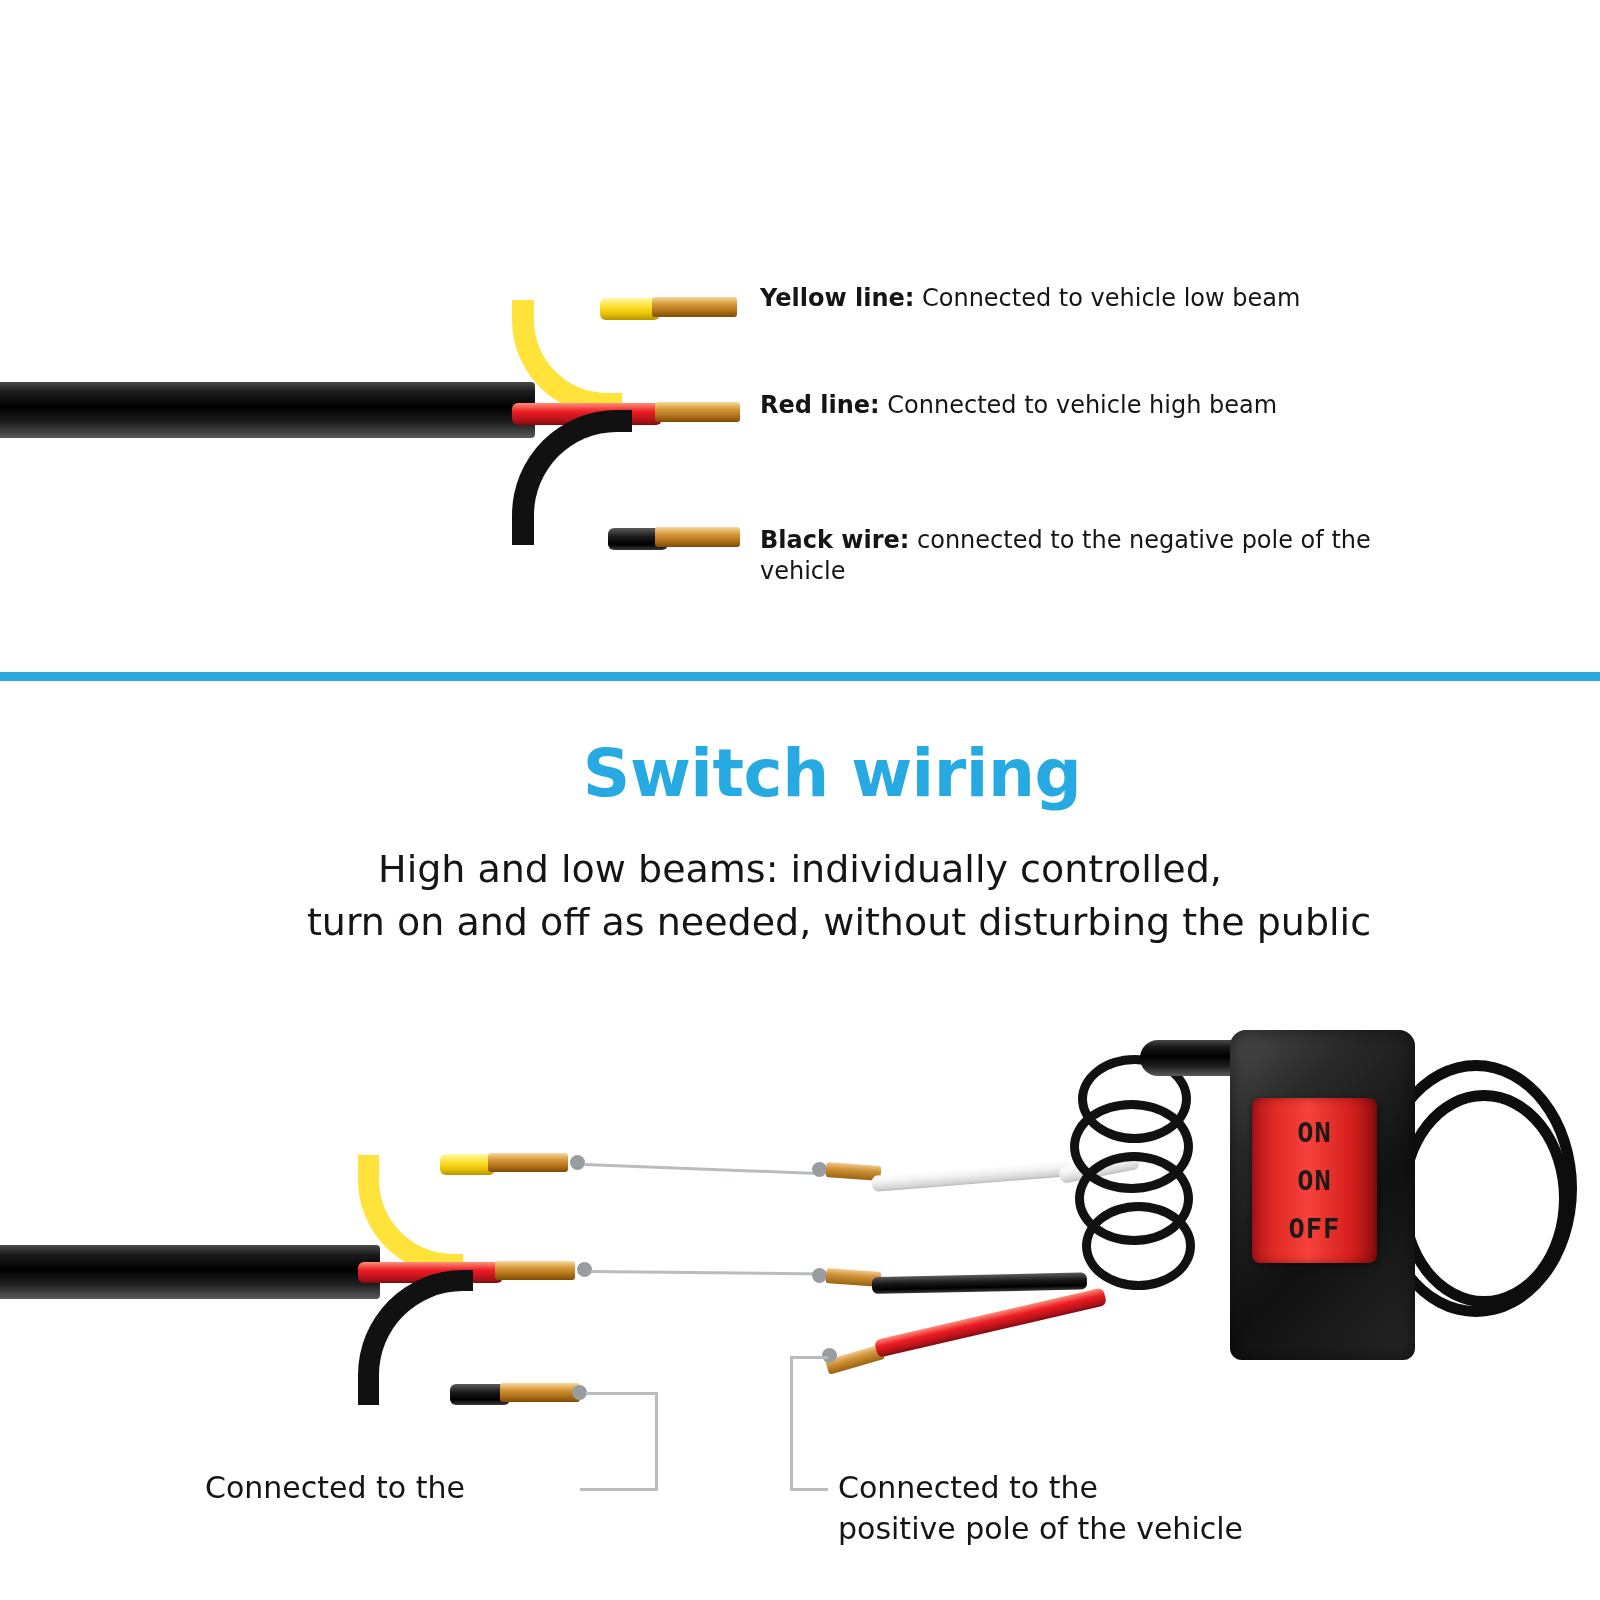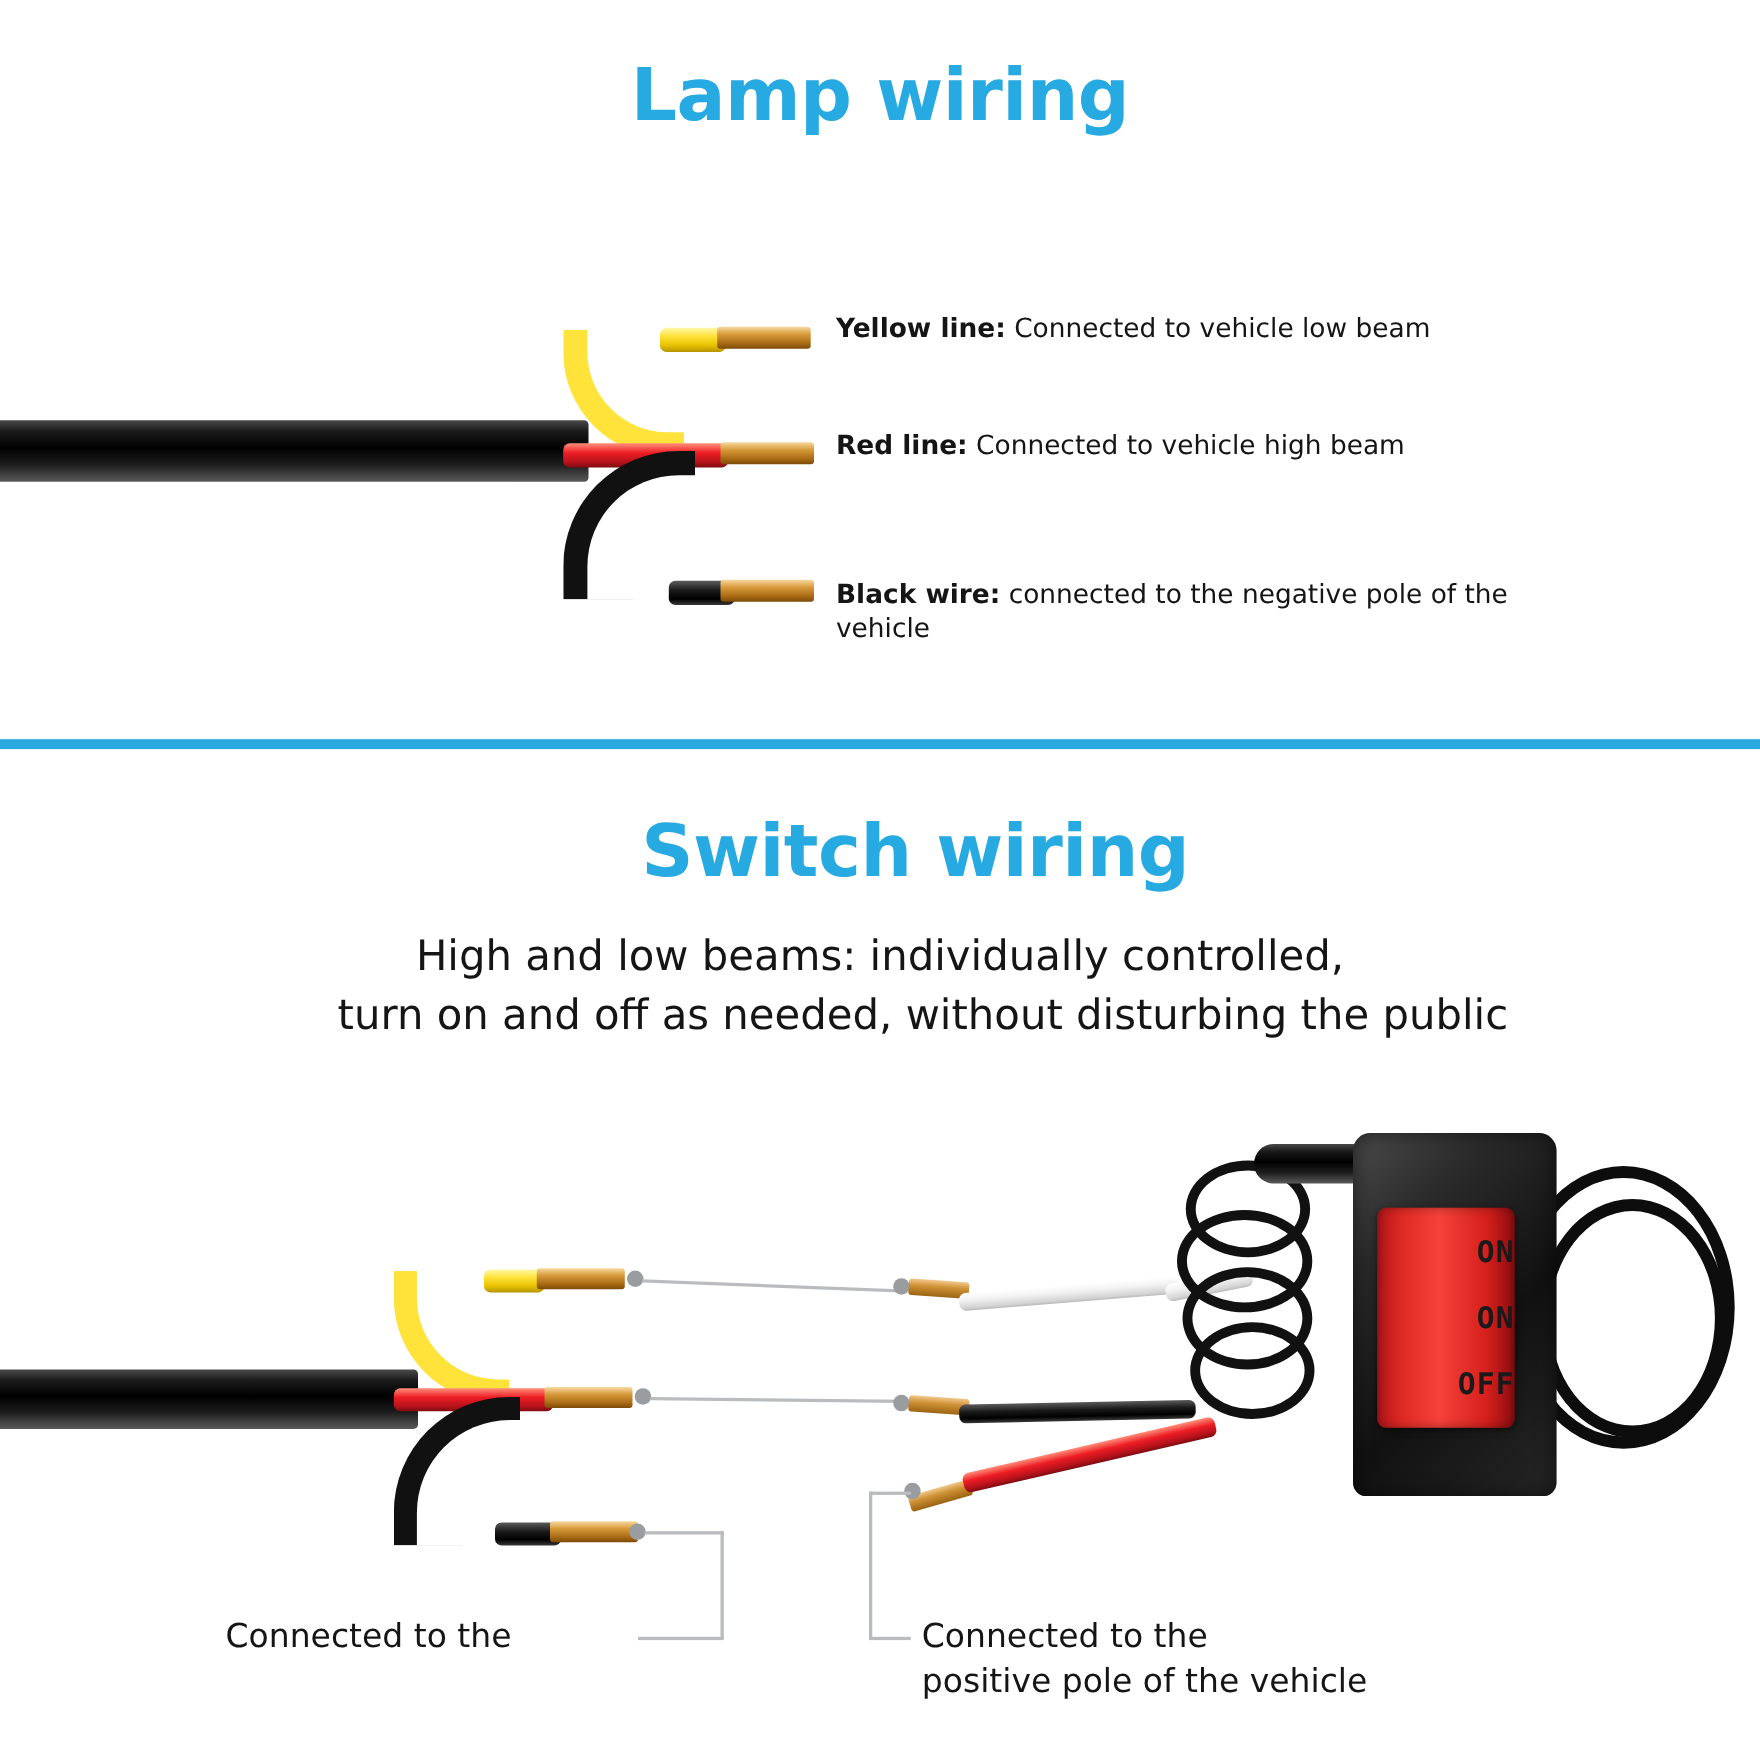--- a/index.html
+++ b/index.html
@@ -153,21 +153,20 @@
     border: 11px solid #0d0d0d;
     border-radius: 50%;
     background: transparent;
   }
 </style>
 </head>
 <body>
 
 <div id="page">
 
-  <div class="section-title" style="top:48px;">Lamp wiring</div>
 
   <div class="cable-main" style="left:-10px; top:382px; width:545px; height:56px;"></div>
 
   <div class="bend" style="left:512px; top:300px; width:110px; height:115px; border-width:0 0 22px 22px; border-color:transparent transparent #ffe23a #ffe23a; border-bottom-left-radius:95px;"></div>
   <div class="wire wire-yellow" style="left:600px; top:298px; width:60px; height:22px;"></div>
   <div class="tip-copper" style="left:652px; top:297px; width:85px; height:20px;"></div>
 
   <div class="wire wire-red" style="left:512px; top:403px; width:150px; height:22px;"></div>
   <div class="tip-copper" style="left:655px; top:402px; width:85px; height:20px;"></div>
 
@@ -225,21 +224,21 @@
   <div class="coil" style="left:1078px; top:1055px; width:95px; height:70px;"></div>
   <div class="coil" style="left:1070px; top:1100px; width:105px; height:75px;"></div>
   <div class="coil" style="left:1075px; top:1152px; width:100px; height:75px;"></div>
   <div class="coil" style="left:1082px; top:1202px; width:95px; height:70px;"></div>
   <div class="cable-main" style="left:1140px; top:1040px; width:120px; height:36px; border-radius:18px;"></div>
 
   <div class="loop-cable" style="left:1375px; top:1060px; width:180px; height:235px;"></div>
   <div class="loop-cable" style="left:1398px; top:1090px; width:150px; height:195px;"></div>
 
   <div class="switch-housing" style="left:1230px; top:1030px; width:185px; height:330px;"></div>
-  <div class="switch-rocker" style="left:1252px; top:1098px; width:125px; height:200px;align-items:flex-end;">
+  <div class="switch-rocker" style="left:1252px; top:1098px; width:125px; height:165px;">
     <span>ON</span>
     <span>ON</span>
     <span>OFF</span>
   </div>
 
   <div class="dot" style="left:572px; top:1385px;"></div>
   <div class="leader" style="left:586px; top:1392px; width:72px; height:3px;"></div>
   <div class="leader" style="left:655px; top:1392px; width:3px; height:98px;"></div>
   <div class="leader" style="left:580px; top:1488px; width:78px; height:3px;"></div>
   <div class="lbl-sm" style="left:90px; top:1468px; width:490px;">

